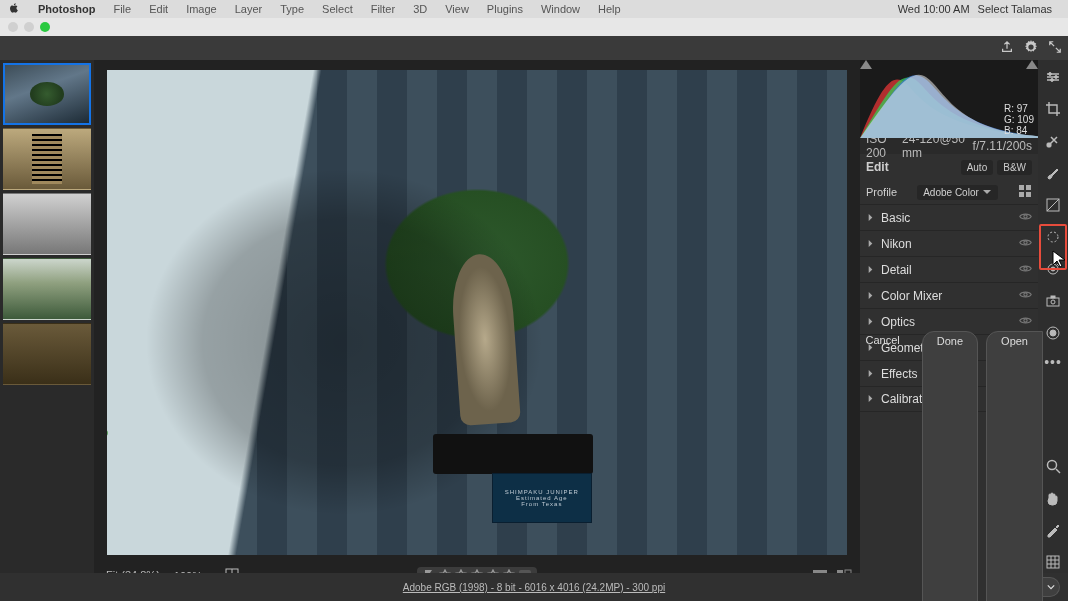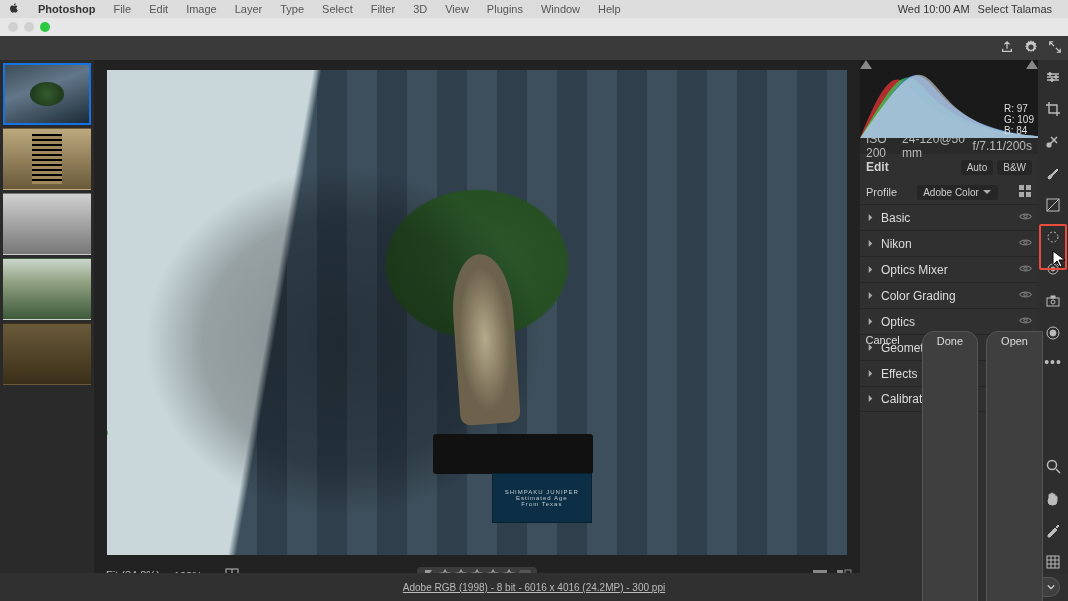--- a/index.html
+++ b/index.html
@@ -295,31 +295,31 @@
         <span class="name">Nikon</span>
         <span class="eye"><svg viewBox="0 0 16 10">
               <path d="M1 5c2-4 12-4 14 0-2 4-12 4-14 0z"></path>
               <circle cx="8" cy="5" r="2"></circle>
             </svg></span>
       </div>
       <div class="panel-row">
         <span class="chev"><svg viewBox="0 0 10 10">
               <path d="M3 1l4 4-4 4"></path>
             </svg></span>
-        <span class="name">Optics Mixer</span>
-        <span class="eye"><svg viewBox="0 0 16 10">
-              <path d="M1 5c2-4 12-4 14 0-2 4-12 4-14 0z"></path>
-              <circle cx="8" cy="5" r="2"></circle>
-            </svg></span>
-      </div>
-      <div class="panel-row">
-        <span class="chev"><svg viewBox="0 0 10 10">
-              <path d="M3 1l4 4-4 4"></path>
-            </svg></span>
-        <span class="name">Color Grading</span>
+        <span class="name">Detail</span>
+        <span class="eye"><svg viewBox="0 0 16 10">
+              <path d="M1 5c2-4 12-4 14 0-2 4-12 4-14 0z"></path>
+              <circle cx="8" cy="5" r="2"></circle>
+            </svg></span>
+      </div>
+      <div class="panel-row">
+        <span class="chev"><svg viewBox="0 0 10 10">
+              <path d="M3 1l4 4-4 4"></path>
+            </svg></span>
+        <span class="name">Color Mixer</span>
         <span class="eye"><svg viewBox="0 0 16 10">
               <path d="M1 5c2-4 12-4 14 0-2 4-12 4-14 0z"></path>
               <circle cx="8" cy="5" r="2"></circle>
             </svg></span>
       </div>
       <div class="panel-row">
         <span class="chev"><svg viewBox="0 0 10 10">
               <path d="M3 1l4 4-4 4"></path>
             </svg></span>
         <span class="name">Optics</span>

